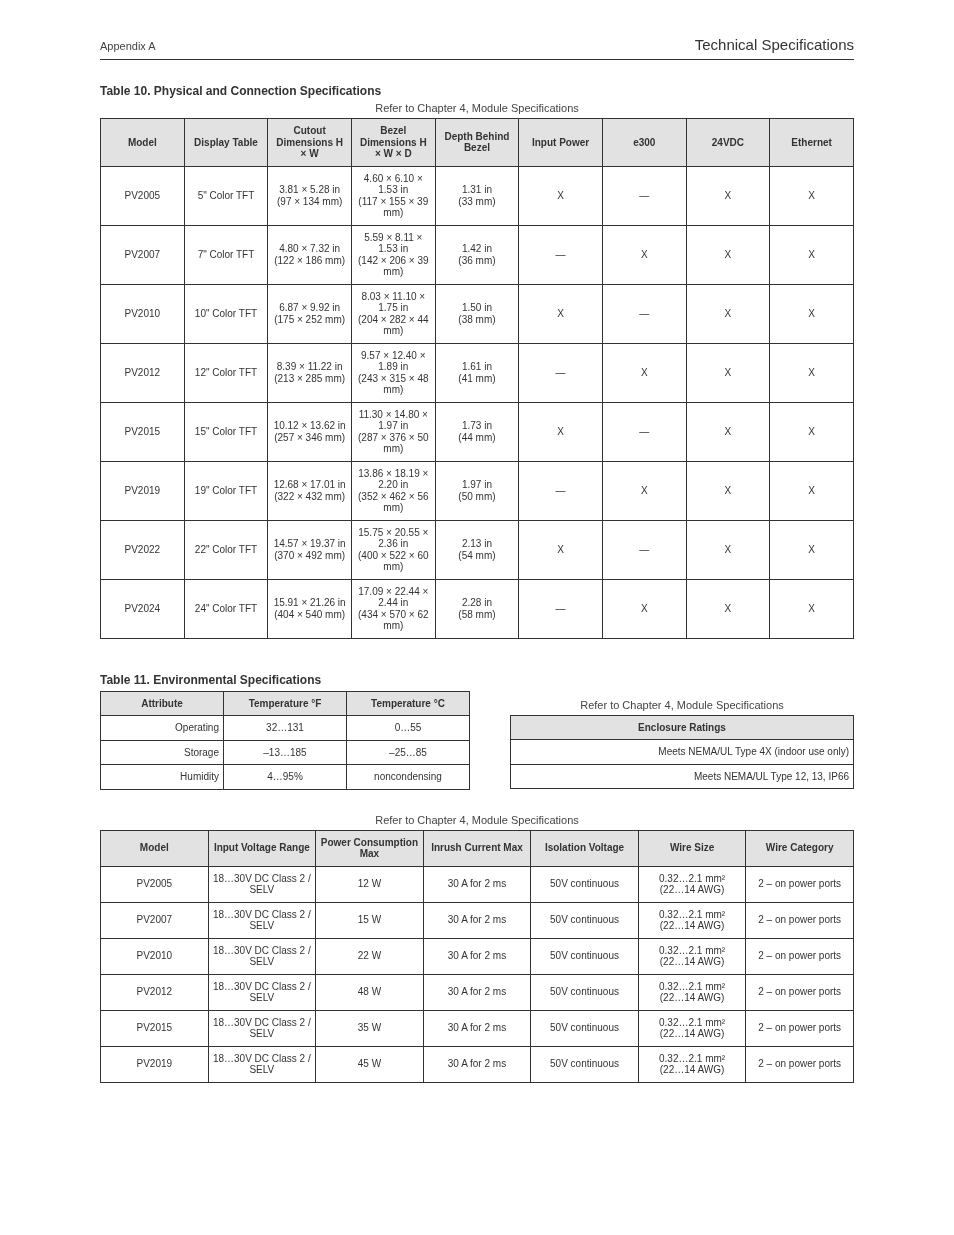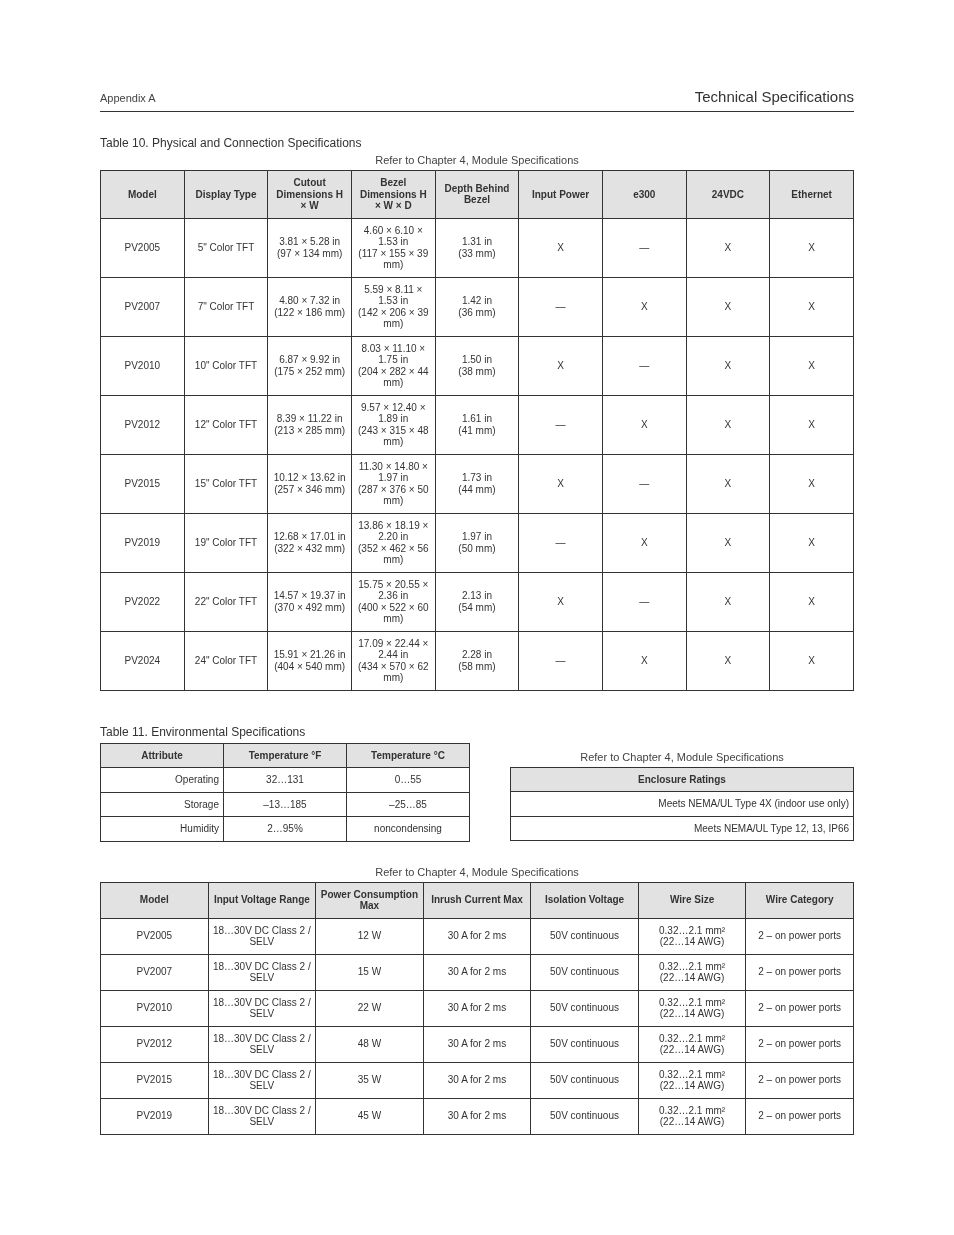--- a/index.html
+++ b/index.html
@@ -1,22 +1,22 @@
 <!DOCTYPE html>
 <html><head>
 <meta charset="utf-8">
 <style>
 *{margin:0;padding:0;box-sizing:border-box}
 body{font-family:Arial,Helvetica,sans-serif;font-size:11px;width:954px;min-height:1235px;background:#fff;color:#333}
-.page{padding:88px 100px 40px 100px}
+.page{padding:36px 100px 40px 100px}
 .hdr{display:flex;justify-content:space-between;align-items:baseline;margin-bottom:6px}
 .hdr-left{font-size:11px;color:#444}
 .hdr-right{font-size:15px;font-weight:normal;color:#333}
 hr.rule{border:none;border-top:1px solid #333;margin-bottom:24px}
-.tbl-title{font-size:12px;font-weight:normal;margin:8px 0 4px 0}
+.tbl-title{font-size:12px;font-weight:bold;margin:8px 0 4px 0}
 .ref{text-align:center;font-size:11px;color:#444;margin-bottom:4px}
 table{border-collapse:collapse;width:100%;table-layout:fixed}
 th,td{border:1px solid #333;padding:6px 4px;font-size:10px;line-height:1.15;vertical-align:middle;text-align:center}
 th{background:#e2e2e2;font-weight:bold}
 td.l{text-align:right;padding-left:8px}
 .row2{display:flex;gap:40px;margin-top:26px;align-items:flex-start}
 .col-a{flex:0 0 370px}
 .col-b{flex:1}
 .col-b .ref{margin-top:34px}
 .p12{margin-top:24px}
@@ -30,21 +30,21 @@
   <span class="hdr-right">Technical Specifications</span>
  </div>
  <hr class="rule">
 
  <div class="tbl-title">Table 10. Physical and Connection Specifications</div>
  <div class="ref">Refer to Chapter 4, Module Specifications</div>
  <table>
   <thead>
         <tr id="t10h">
           <th>Model</th>
-          <th>Display Type</th>
+          <th>Display Table</th>
           <th>Cutout Dimensions H × W</th>
           <th>Bezel Dimensions H × W × D</th>
           <th>Depth Behind Bezel</th>
           <th>Input Power</th>
           <th>e300</th>
           <th>24VDC</th>
           <th>Ethernet</th>
         </tr>
       </thead>
   <tbody id="t10b">
@@ -156,21 +156,21 @@
               <td>32…131</td>
               <td>0…55</td>
             </tr>
             <tr>
               <td class="l">Storage</td>
               <td>–13…185</td>
               <td>–25…85</td>
             </tr>
             <tr>
               <td class="l">Humidity</td>
-              <td>2…95%</td>
+              <td>4…95%</td>
               <td>noncondensing</td>
             </tr>
           </tbody>
    </table>
   </div>
   <div class="col-b">
    <div class="ref">Refer to Chapter 4, Module Specifications</div>
    <table>
     <thead>
             <tr>

